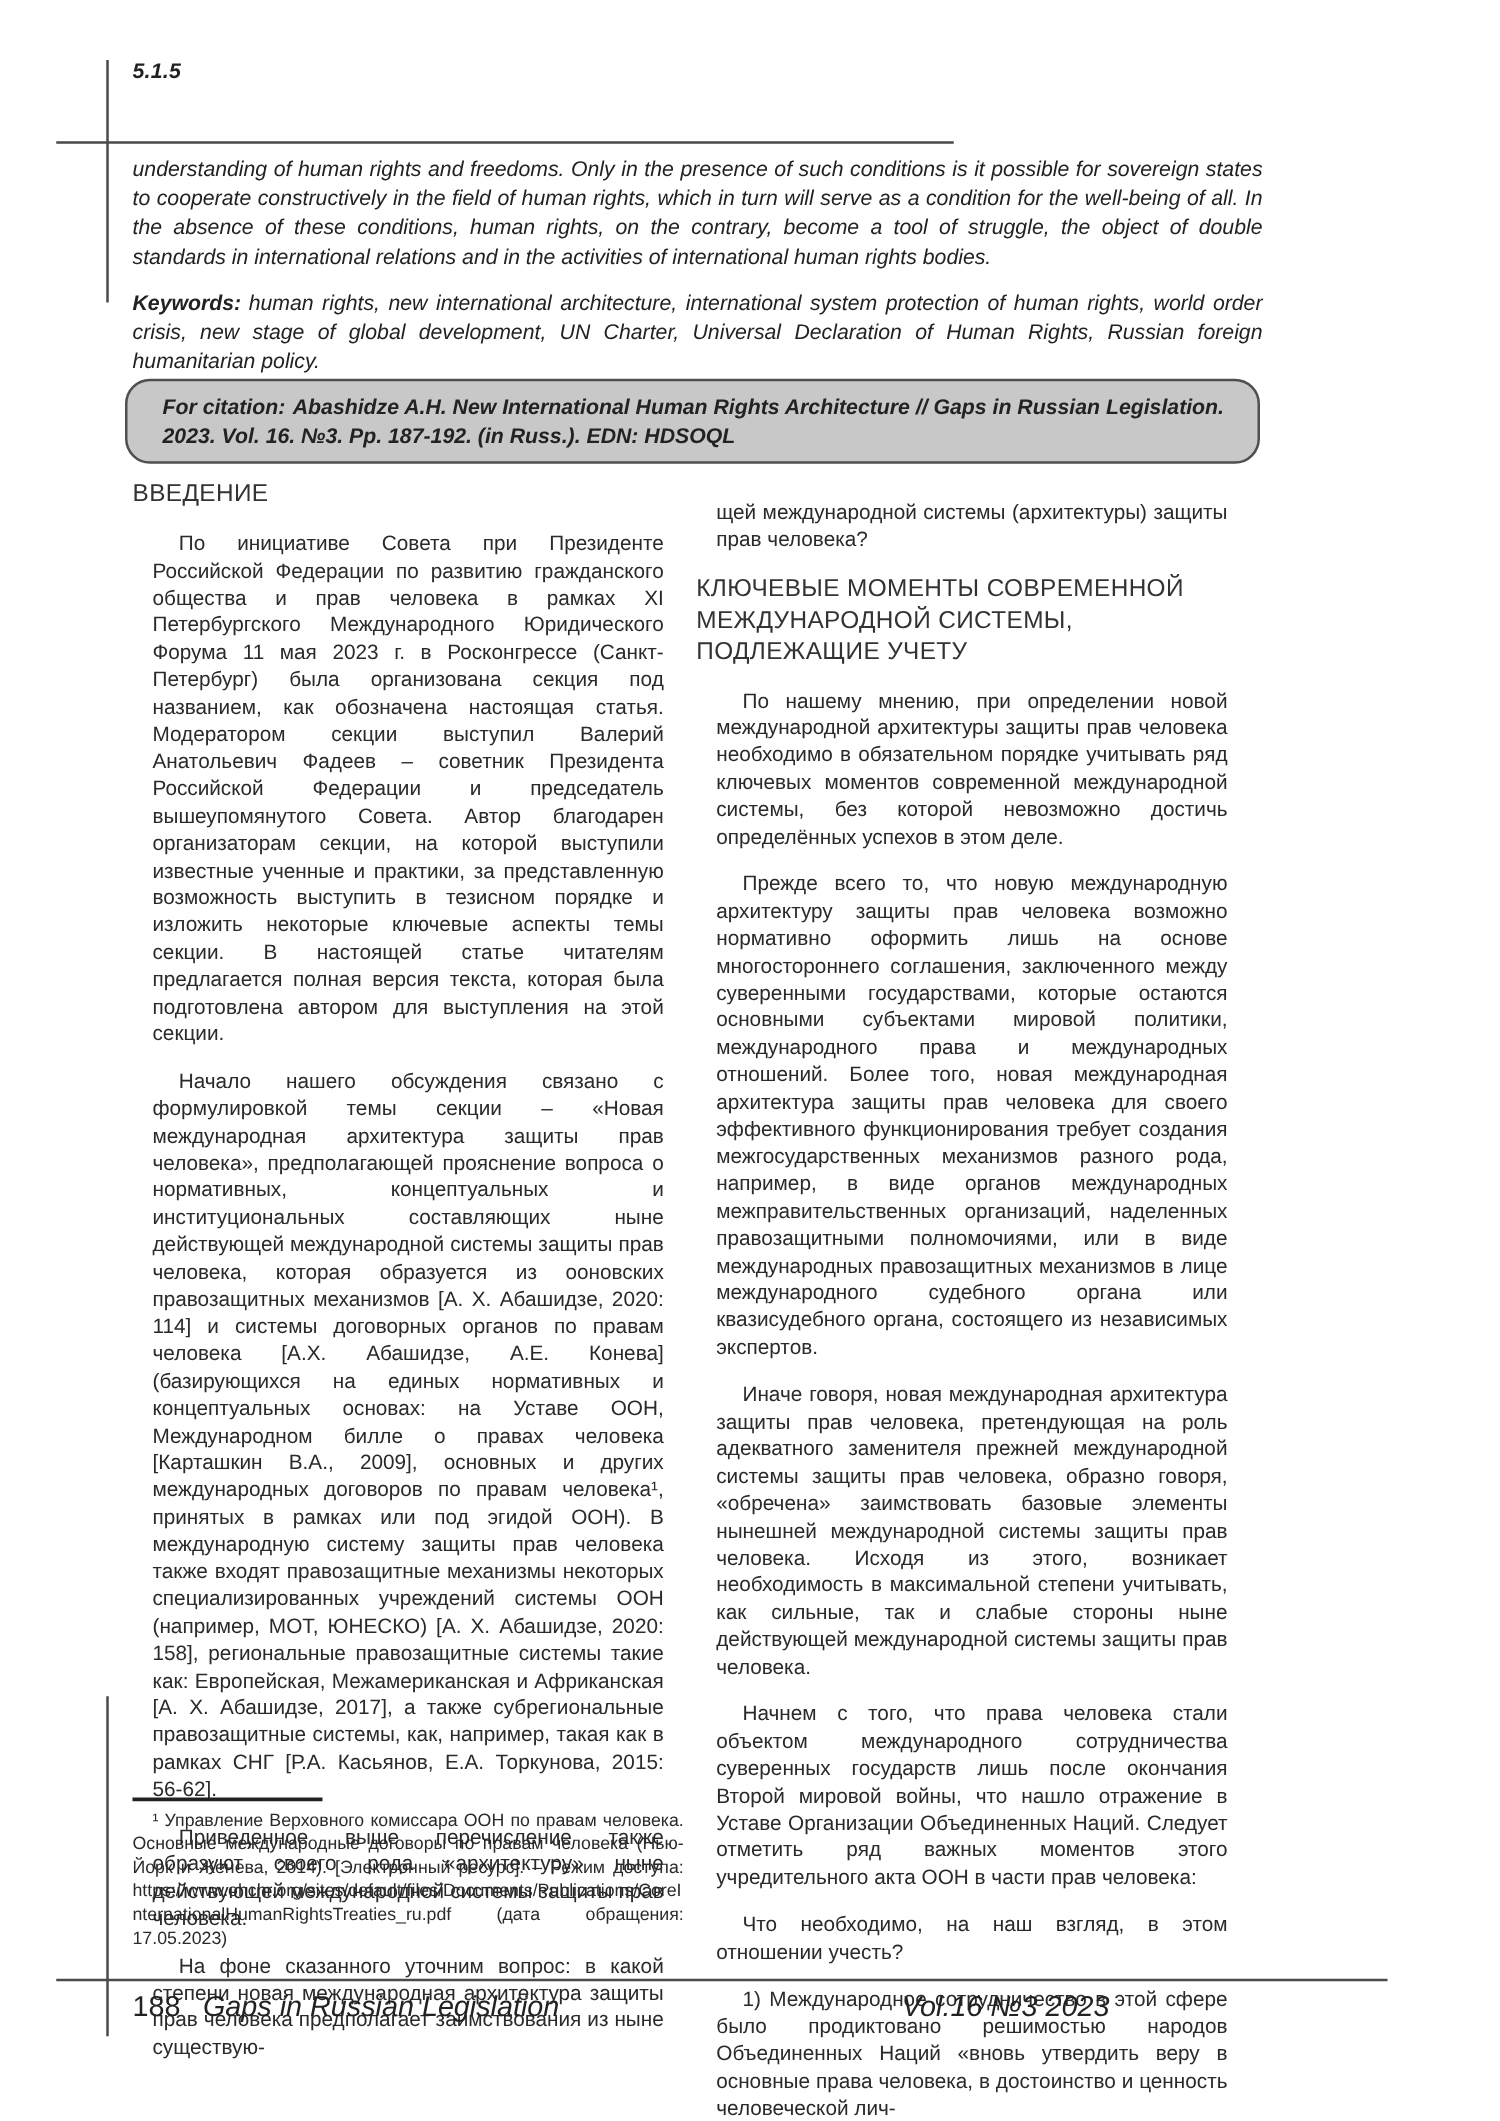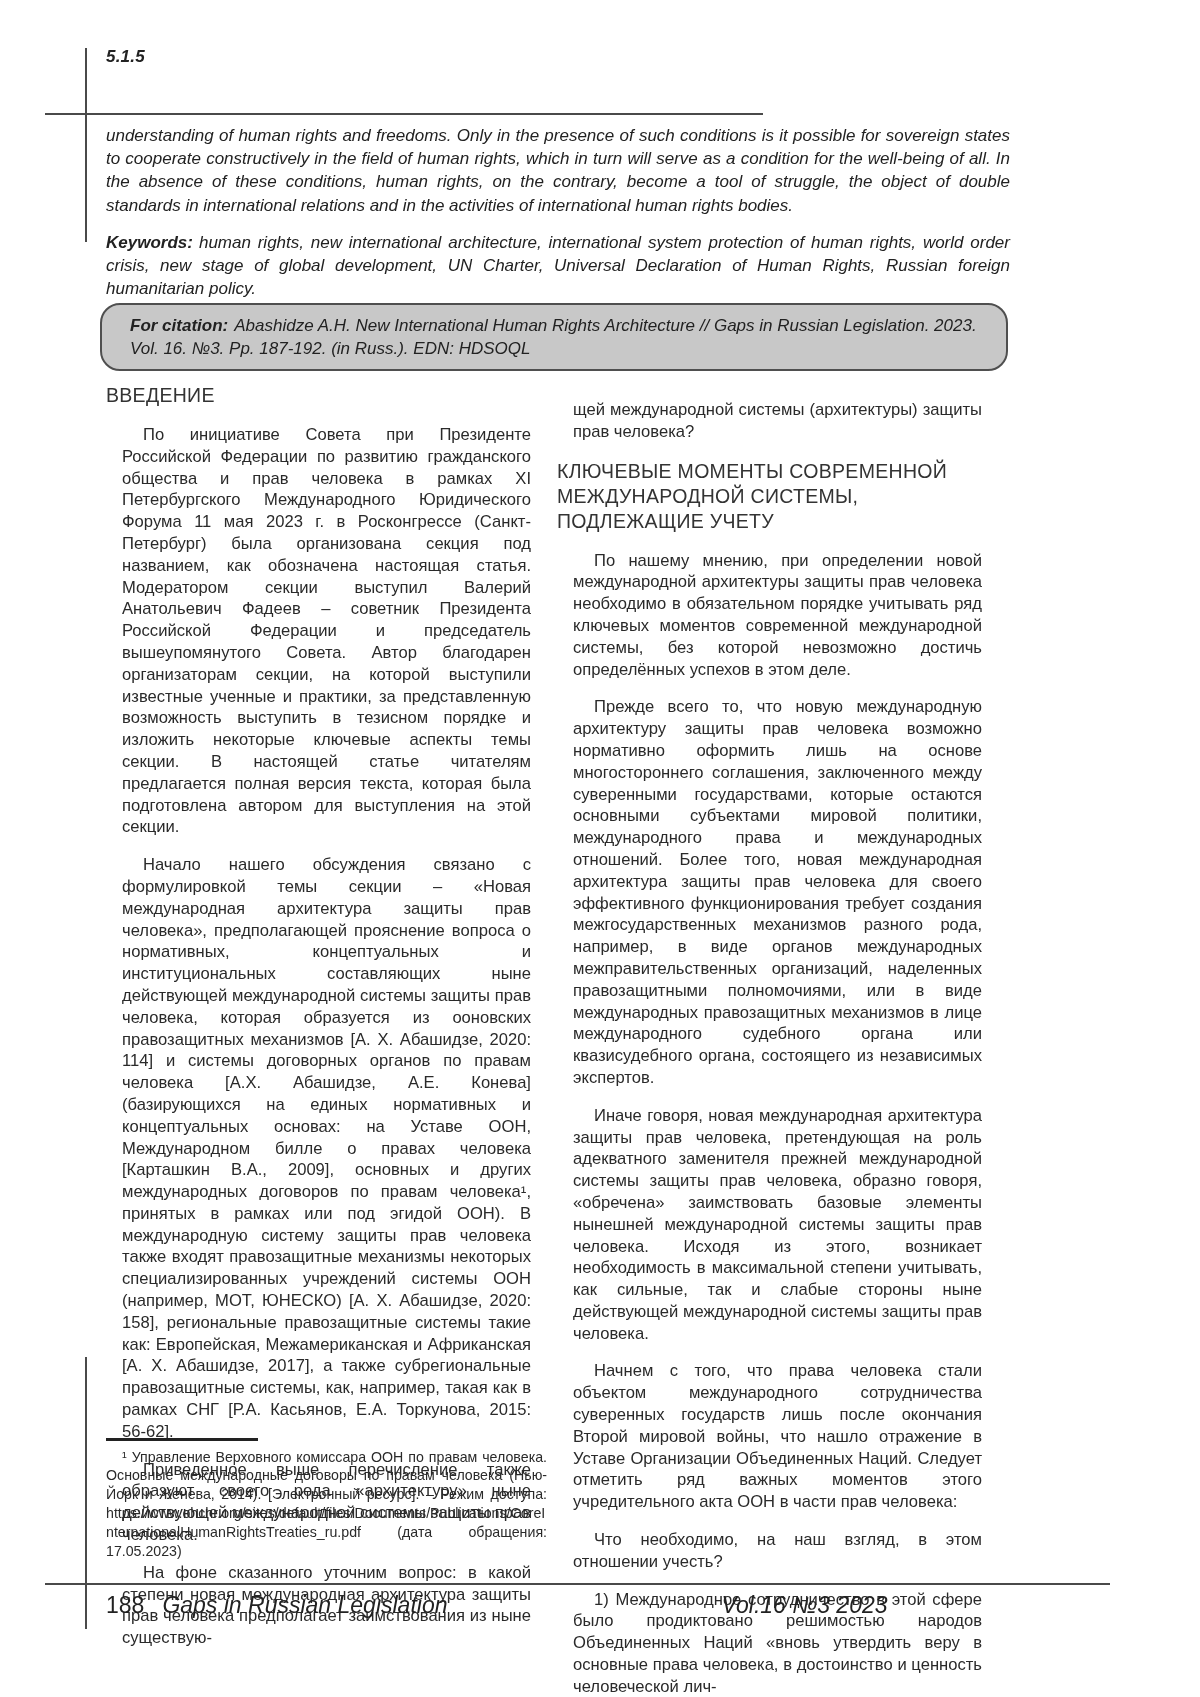--- a/index.html
+++ b/index.html
@@ -24,21 +24,21 @@
     font-style:italic; font-size:17px; line-height:23.2px; text-align:justify; color:#222;
   }
   .keywords {
     position:absolute; left:106px; top:231px; width:904px; margin:0;
     font-style:italic; font-size:17px; line-height:23.2px; text-align:justify; color:#222;
   }
   .keywords b, .citation-box b { margin-right:6px; }
   .citation-box {
     position:absolute; left:100px; top:303px; width:908px; box-sizing:border-box;
     background:#c8c8c8; border:2px solid #4f4f4f; border-radius:20px;
-    padding:9px 24px 9px 28px; font-style:italic; font-size:17px; line-height:23.2px; color:#222;
+    padding:9px 24px 9px 28px; font-style:italic; font-size:17px; line-height:23.2px; color:#222;font-weight:bold;
   }
   .columns { position:absolute; left:106px; top:383px; width:904px; display:flex; gap:10px; }
   .col { width:441px; text-align:justify; }
   .col-left { position:relative; height:1182px; }
   h2.sect {
     font-size:19.5px; font-weight:normal; margin:0 0 10px 0;
     line-height:25px; letter-spacing:.3px; color:#333; text-align:left;
   }
   h2.mt { margin-top:9px; }
   .body-p { margin:16px; font-size:16.6px; line-height:21.8px; text-indent:21px; color:#2a2a2a; }

